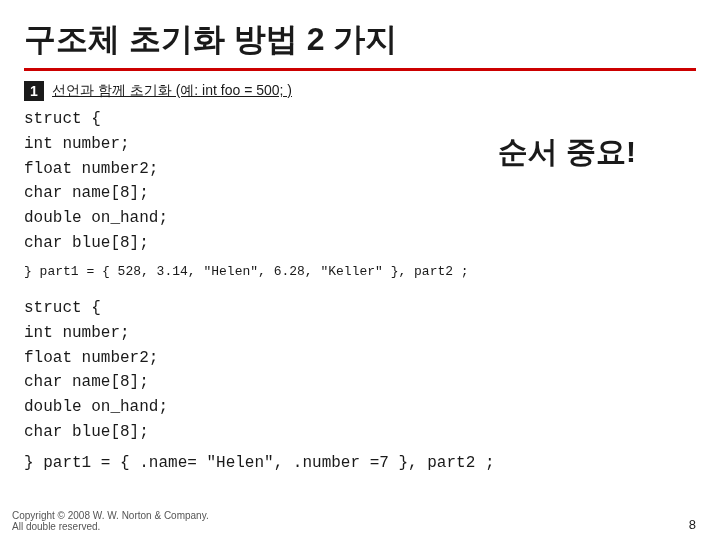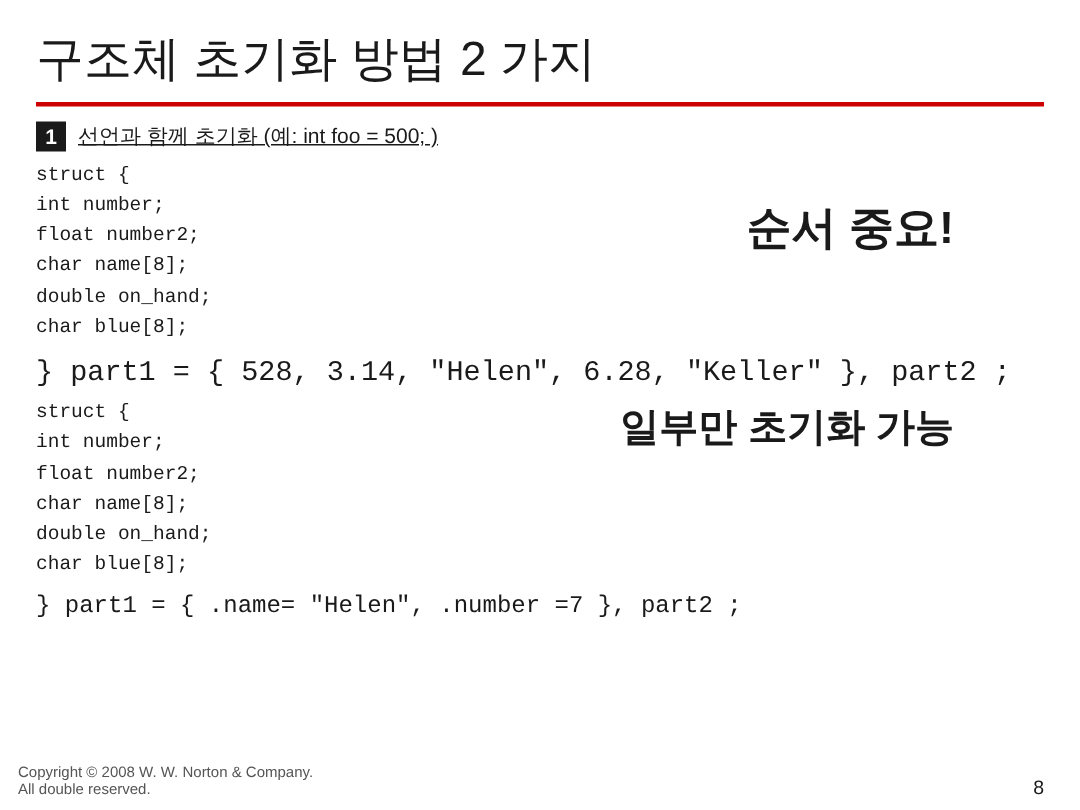--- a/index.html
+++ b/index.html
@@ -18,21 +18,21 @@
 
     .page {
       width: 720px;
       height: 540px;
       padding: 18px 24px 10px 24px;
       position: relative;
     }
 
     .title {
       font-size: 32px;
-      font-weight: normal;
+      font-weight: bold;
       color: #1a1a1a;
       margin-bottom: 6px;
       font-family: Arial, sans-serif;
     }
 
     .red-line {
       height: 3px;
       background-color: #cc0000;
       margin-bottom: 10px;
     }
@@ -60,21 +60,21 @@
     }
 
     .section-header-text {
       font-size: 14px;
       color: #1a1a1a;
       text-decoration: underline;
     }
 
     .code-block {
       font-family: 'Courier New', Courier, monospace;
-      font-size: 13px;
+      font-size: 16px;
       color: #1a1a1a;
       line-height: 1.55;
       margin-bottom: 4px;
     }
 
     .code-section {
       position: relative;
       margin-bottom: 4px;
     }
 
@@ -130,35 +130,34 @@
       <div>struct {</div>
       <div>        int      number;</div>
       <div>        float    number2;</div>
       <div>        char     name[8];</div>
       <div>        double   on_hand;</div>
       <div>        char     blue[8];</div>
     </div>
     <div class="big-korean" style="top: 25px; right: 60px; font-size: 30px;">순서 중요!</div>
   </div>
 
-  <div class="code-block" style="margin-bottom: 2px; font-size: 19px;">
+  <div class="code-block" style="margin-bottom: 14px; font-size: 13px;">
     <span>} part1 = { 528, 3.14,  "Helen",  6.28,  "Keller" }, part2 ;</span>
   </div>
 
   <div class="code-section" style="position:relative; margin-bottom: 6px;">
     <div class="code-block">
       <div>struct {</div>
       <div>        int      number;</div>
       <div>        float    number2;</div>
       <div>        char     name[8];</div>
       <div>        double   on_hand;</div>
       <div>        char     blue[8];</div>
     </div>
     <div style="position:absolute; top: 2px; right: 60px;">
-      <div class="big-korean" style="position:relative; font-size: 26px;">일부만 초기화 가능</div>
     </div>
   </div>
 
   <div class="code-block" style="margin-bottom: 10px; font-size: 16px;">
     <span>} part1 = { .name= "Helen",  .number =7 }, part2 ;</span>
   </div>
 
   <div class="footer">
     <div>Copyright © 2008 W. W. Norton &amp; Company.</div>
     <div>All double reserved.</div>

